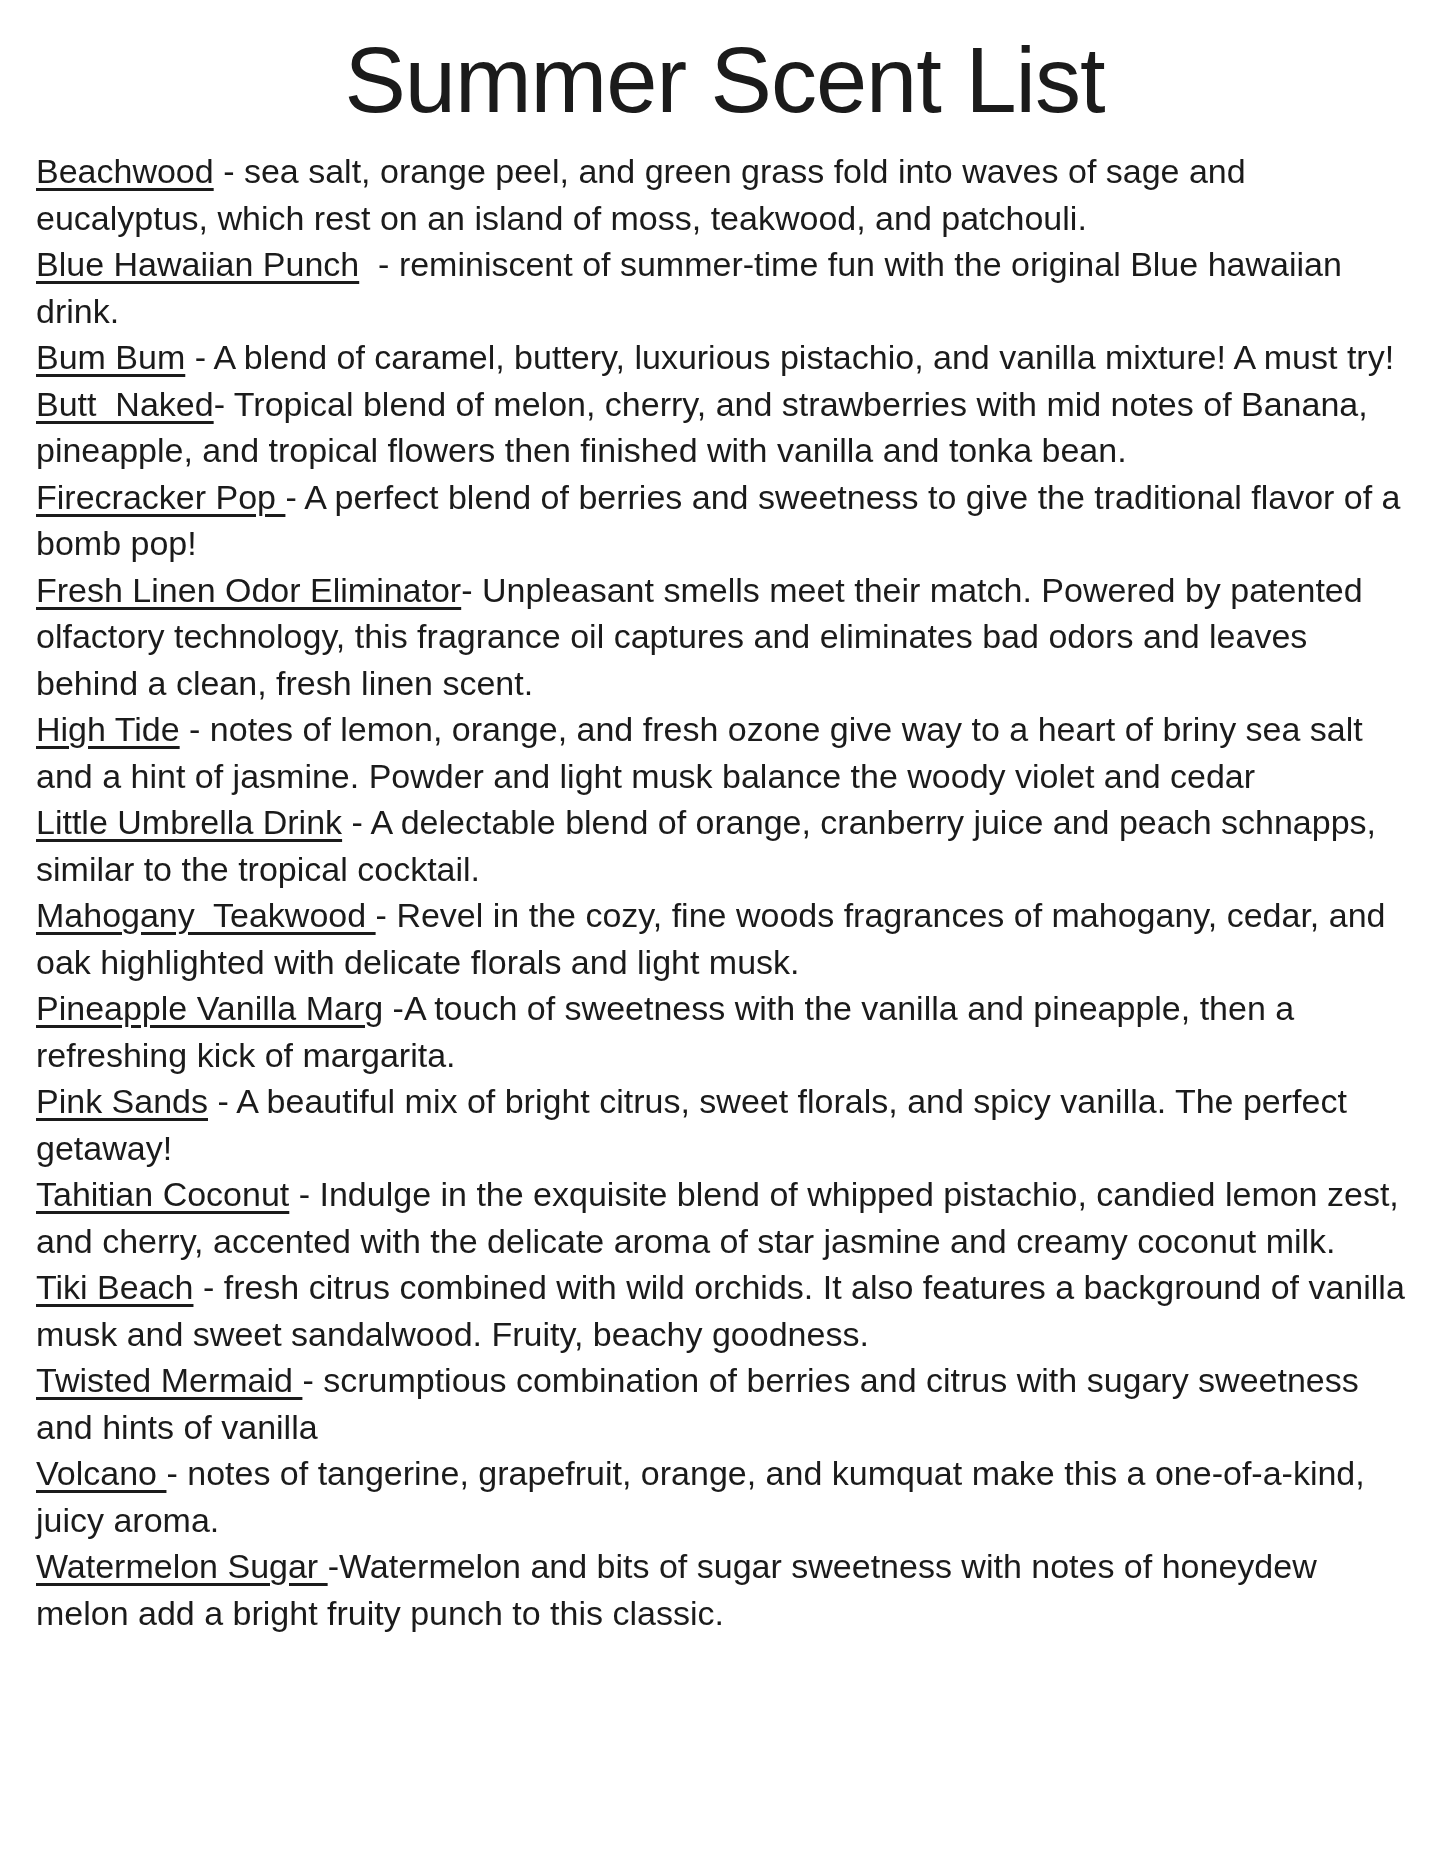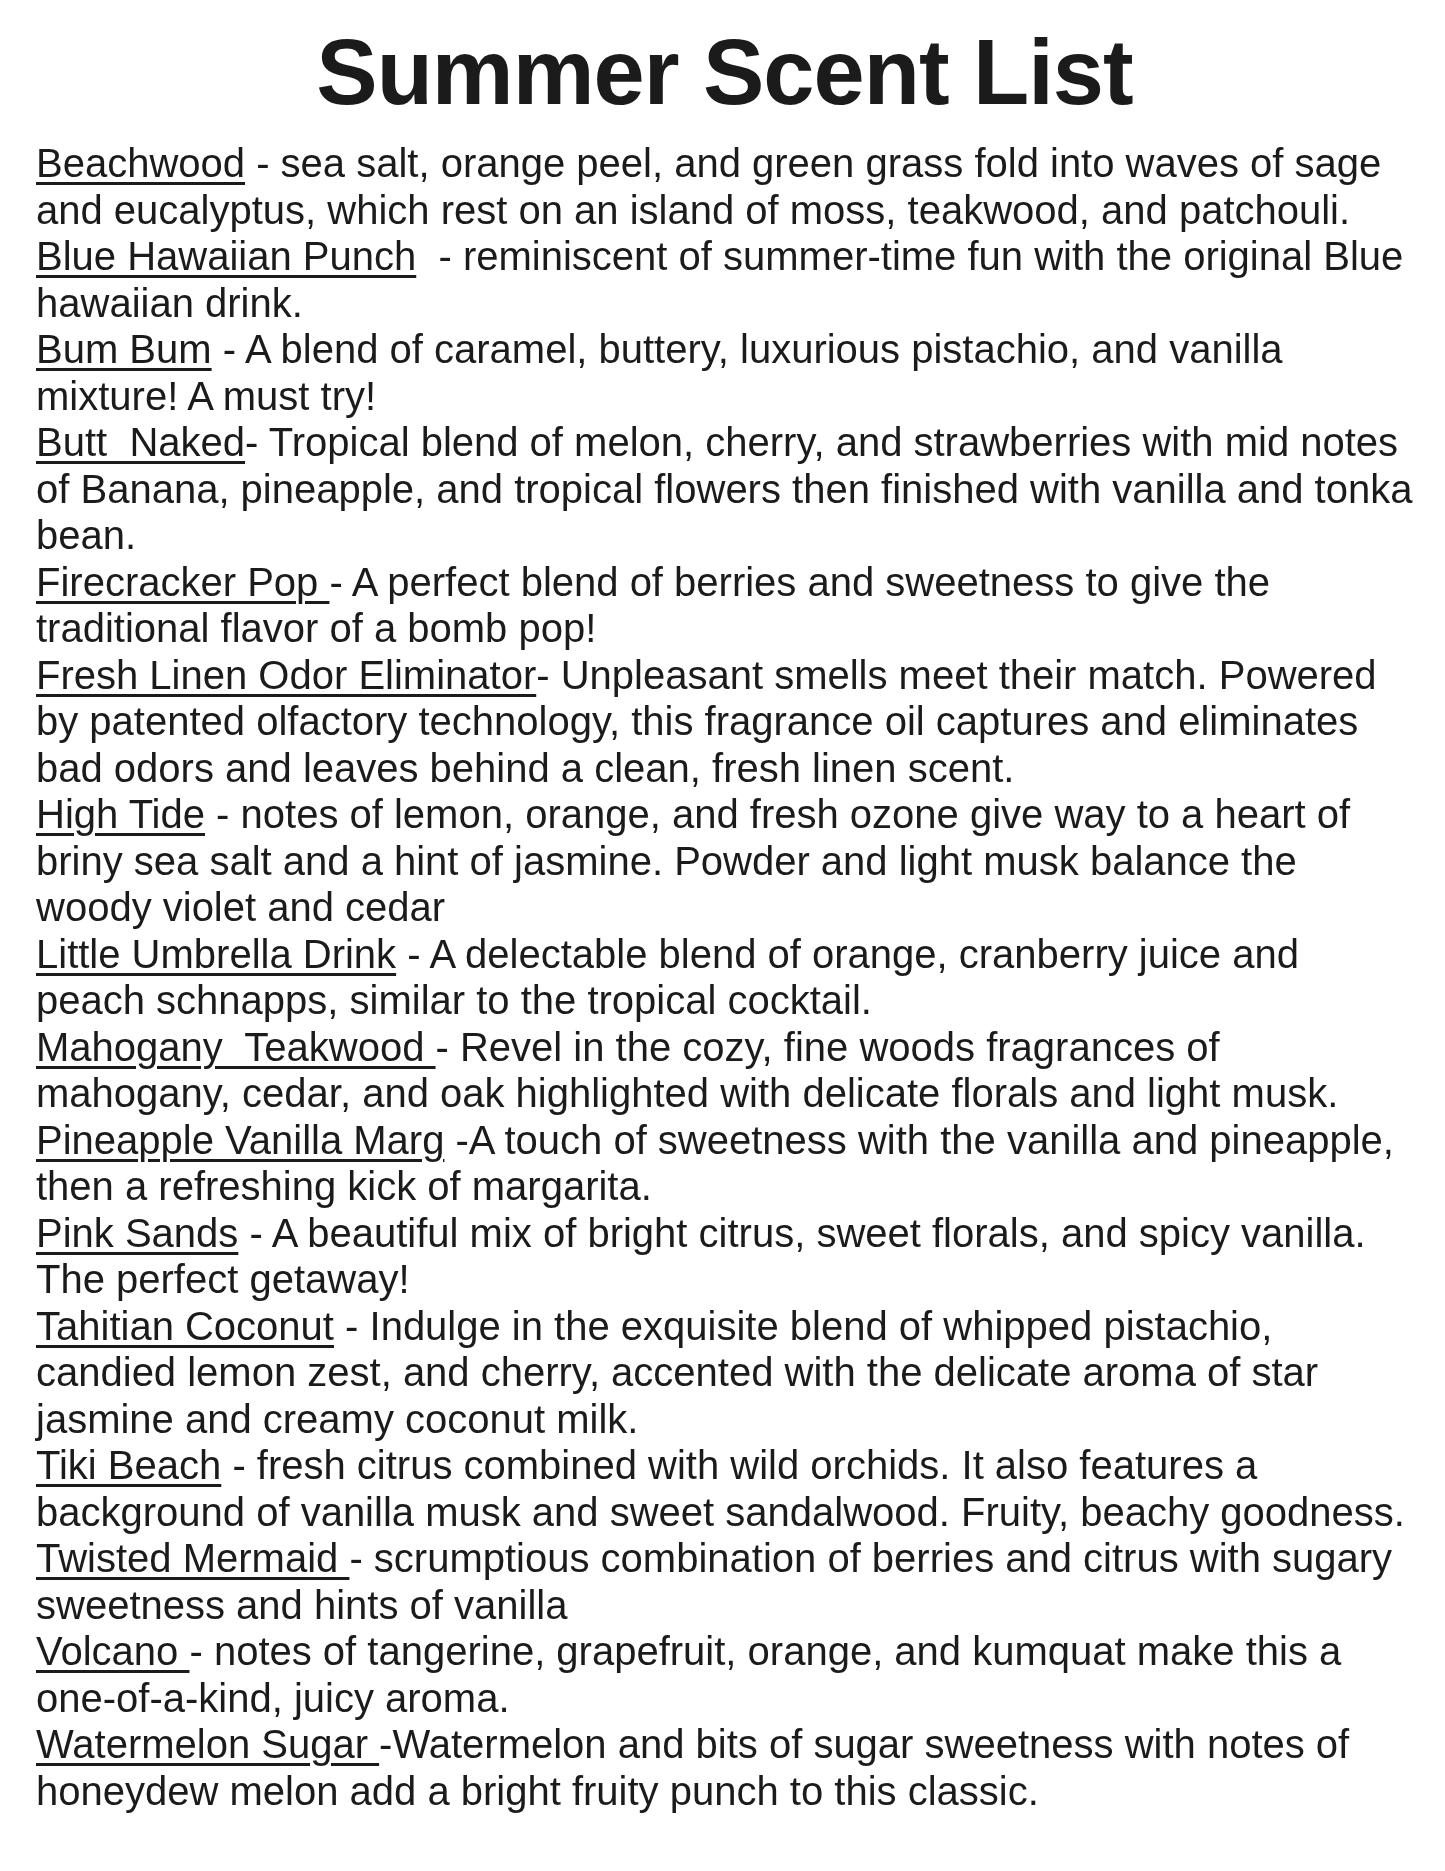--- a/index.html
+++ b/index.html
@@ -12,29 +12,29 @@
     min-height: 1871px;
     box-sizing: border-box;
     background: #ffffff;
     color: #1b1b1b;
     font-family: "Liberation Sans", sans-serif;
     padding: 16px 32px 40px 36px;
     overflow: hidden;
   }
   .title {
     font-size: 92px;
-    font-weight: 700;
+    font-weight: 400;
     line-height: 112px;
     text-align: center;
-    margin: 0 0 12px 0;
+    margin: 8px 0 12px 0;
     letter-spacing: -1px;
     white-space: nowrap;
   }
   .scent-list {
-    font-size: 40px;
+    font-size: 34px;
     font-weight: 400;
     line-height: 46.5px;
     white-space: pre-wrap;
     max-width: 1378px;
   }
   .entry {
     margin: 0;
     padding: 0;
   }
   .scent-name {

